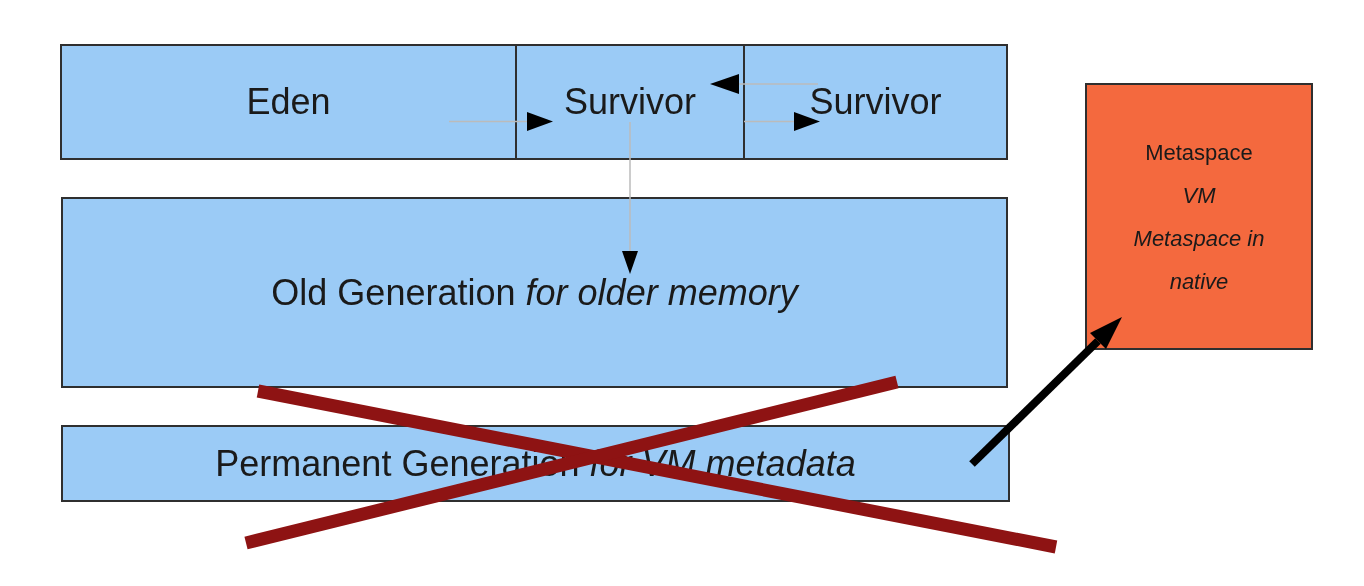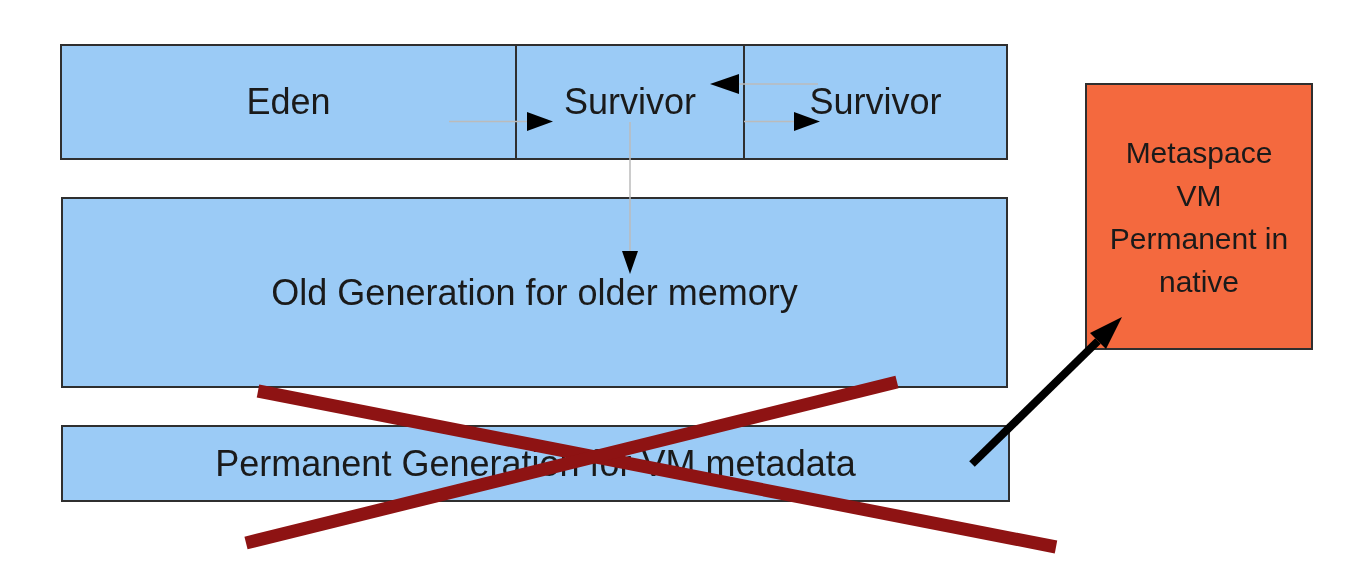--- a/index.html
+++ b/index.html
@@ -22,27 +22,27 @@
   }
   .cell-eden{left:0;width:453px;}
   .cell-s1{left:455px;width:226px;}
   .cell-s2{left:683px;width:261px;}
   .oldgen{left:61px;top:197px;width:947px;height:191px;}
   .permgen{left:61px;top:425px;width:949px;height:77px;}
   .genlabel{
     width:100%;height:100%;display:flex;align-items:center;justify-content:center;
     font-size:36px;white-space:nowrap;
   }
-  .it{}
+  .it{font-style:italic;}
   .sub{margin-left:0.28em;}
   .metaspace{
     left:1085px;top:83px;width:228px;height:267px;
     background:#F4693E;
     display:flex;flex-direction:column;align-items:center;justify-content:center;
-    font-size:30px;line-height:43px;text-align:center;
+    font-size:22px;line-height:43px;text-align:center;
   }
   svg.overlay{position:absolute;left:0;top:0;z-index:5;pointer-events:none;}
 </style>
 </head>
 <body>
 
 <div class="canvas">
 
   <div class="box younggen">
     <div class="cell cell-eden">
@@ -68,21 +68,21 @@
   <div class="box permgen">
     <div class="genlabel">
       <span>Permanent Generation</span>
       <span class="it sub">for VM metadata</span>
     </div>
   </div>
 
   <div class="box metaspace">
     <div>Metaspace</div>
     <div class="it">VM</div>
-    <div class="it">Permanent in</div>
+    <div class="it">Metaspace in</div>
     <div class="it">native</div>
   </div>
 
   <svg class="overlay" width="1364" height="586" viewBox="0 0 1364 586">
 
     <line x1="449" y1="121.5" x2="528" y2="121.5" stroke="#BBBBBB" stroke-width="1.5"></line>
     <polygon points="527,112 527,131 553,121.5" fill="#000000"></polygon>
 
     <line x1="739" y1="84" x2="818" y2="84" stroke="#BBBBBB" stroke-width="1.5"></line>
     <polygon points="739,74 739,94 710,84" fill="#000000"></polygon>

